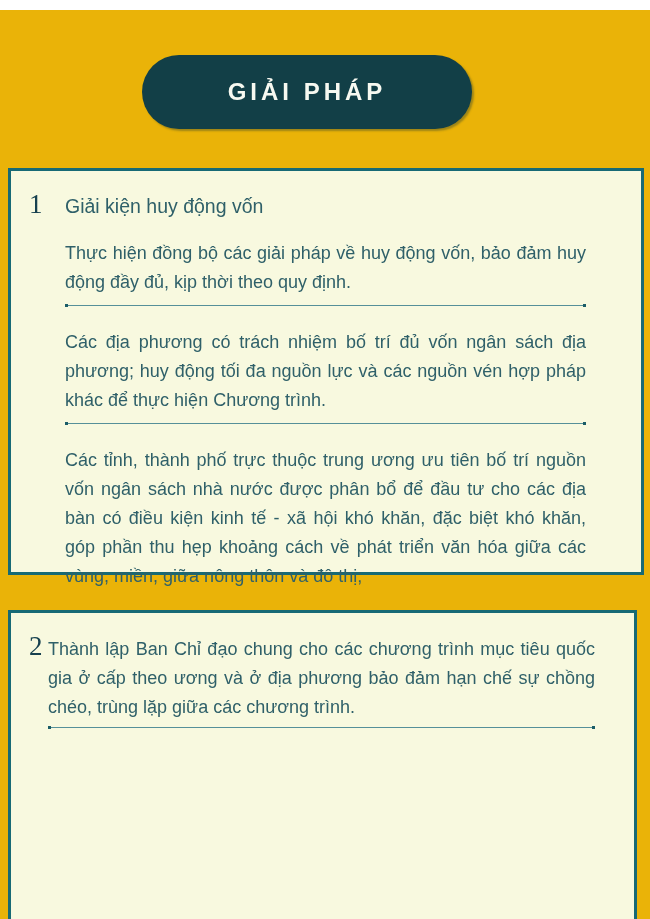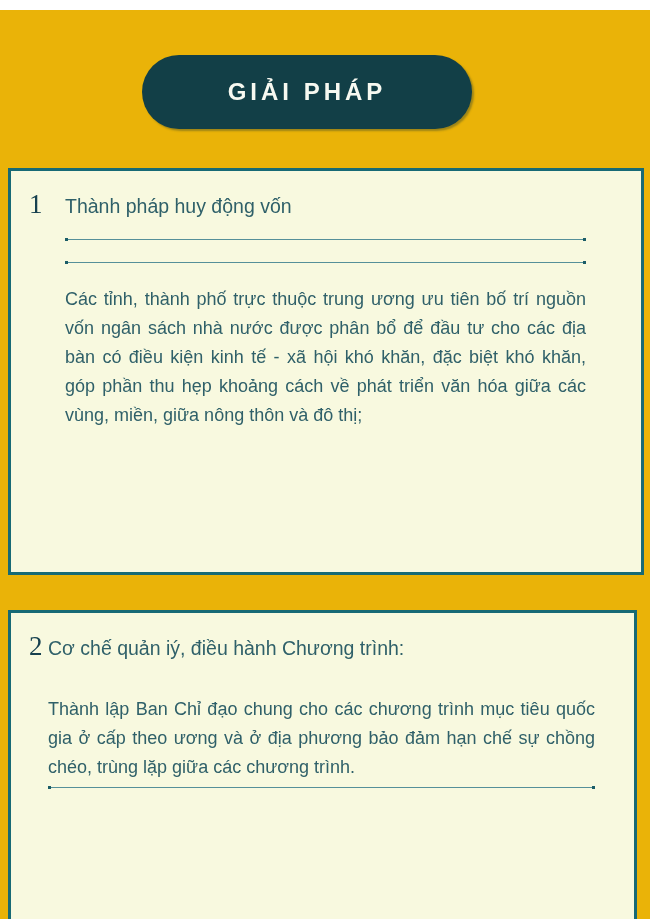--- a/index.html
+++ b/index.html
@@ -111,31 +111,32 @@
 
 <div class="page">
 
   <div class="pill">
     <span class="pill-label">GIẢI PHÁP</span>
   </div>
 
   <div class="card card-1">
     <span class="section-number">1</span>
     <div class="card-body">
-      <div class="section-title">Thành pháp huy động vốn</div>
+      <div class="section-title">Giải kiện huy động vốn</div>
+      <p class="para">Thực hiện đồng bộ các giải pháp về huy động vốn, bảo đảm huy động đầy đủ, kịp thời theo quy định.</p>
       <div class="divider"></div>
+      <p class="para">Các địa phương có trách nhiệm bố trí đủ vốn ngân sách địa phương; huy động tối đa nguồn lực và các nguồn vén hợp pháp khác để thực hiện Chương trình.</p>
       <div class="divider"></div>
       <p class="para">Các tỉnh, thành phố trực thuộc trung ương ưu tiên bố trí nguồn vốn ngân sách nhà nước được phân bổ để đầu tư cho các địa bàn có điều kiện kinh tế - xã hội khó khăn, đặc biệt khó khăn, góp phần thu hẹp khoảng cách về phát triển văn hóa giữa các vùng, miền, giữa nông thôn và đô thị;</p>
     </div>
   </div>
 
   <div class="card card-2">
     <span class="section-number">2</span>
     <div class="card-body">
-      <div class="section-title">Cơ chế quản iý, điều hành Chương trình:</div>
       <p class="para">Thành lập Ban Chỉ đạo chung cho các chương trình mục tiêu quốc gia ở cấp theo ương và ở địa phương bảo đảm hạn chế sự chồng chéo, trùng lặp giữa các chương trình.</p>
       <div class="divider"></div>
     </div>
   </div>
 
   <div class="bottom-bar"></div>
 
 </div>
 
 </body></html>

